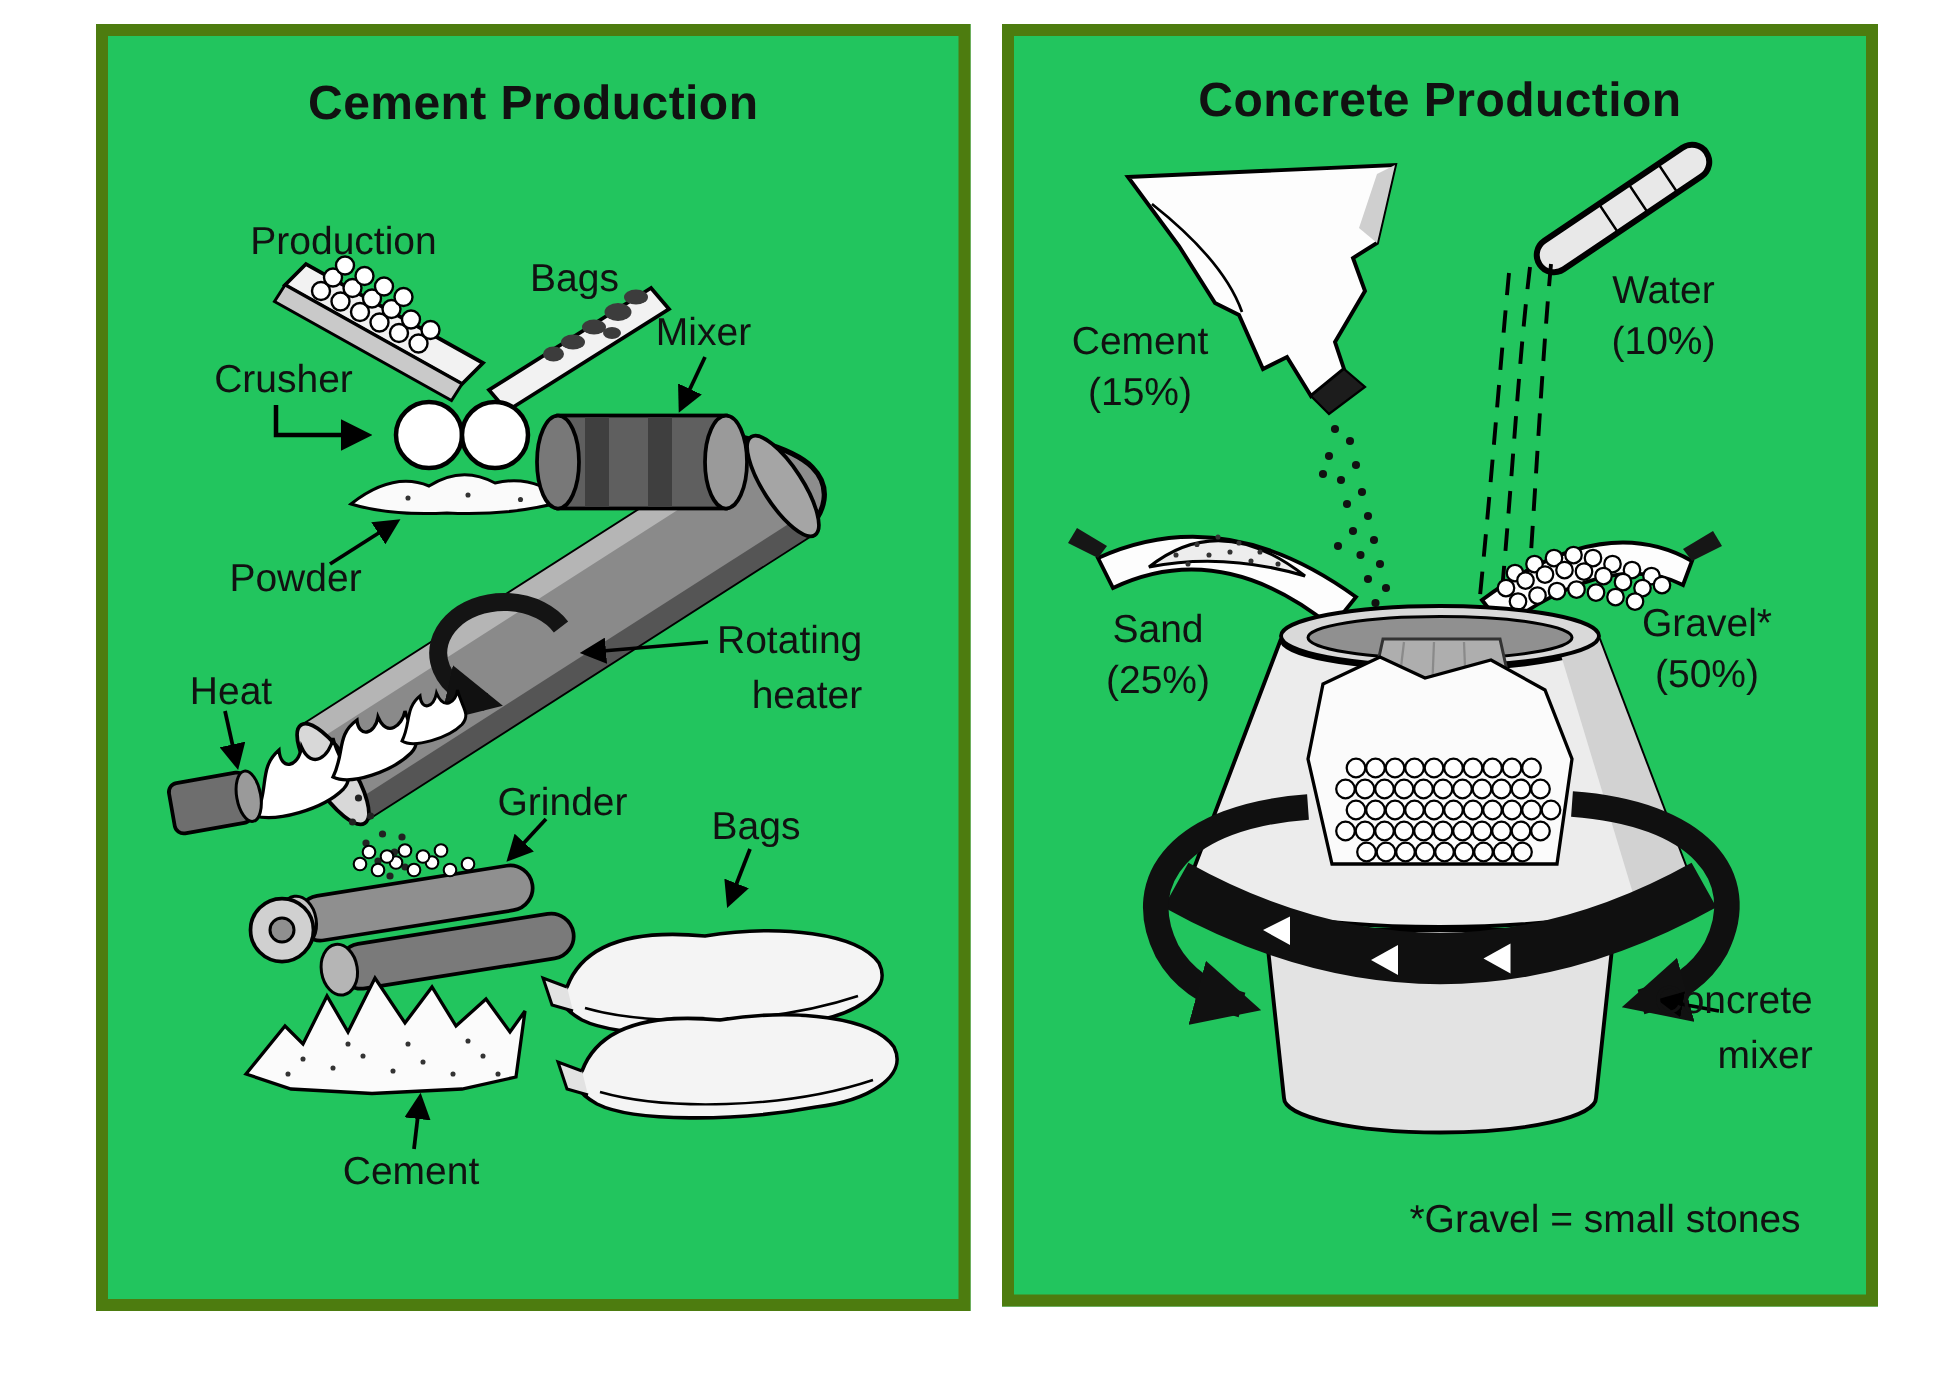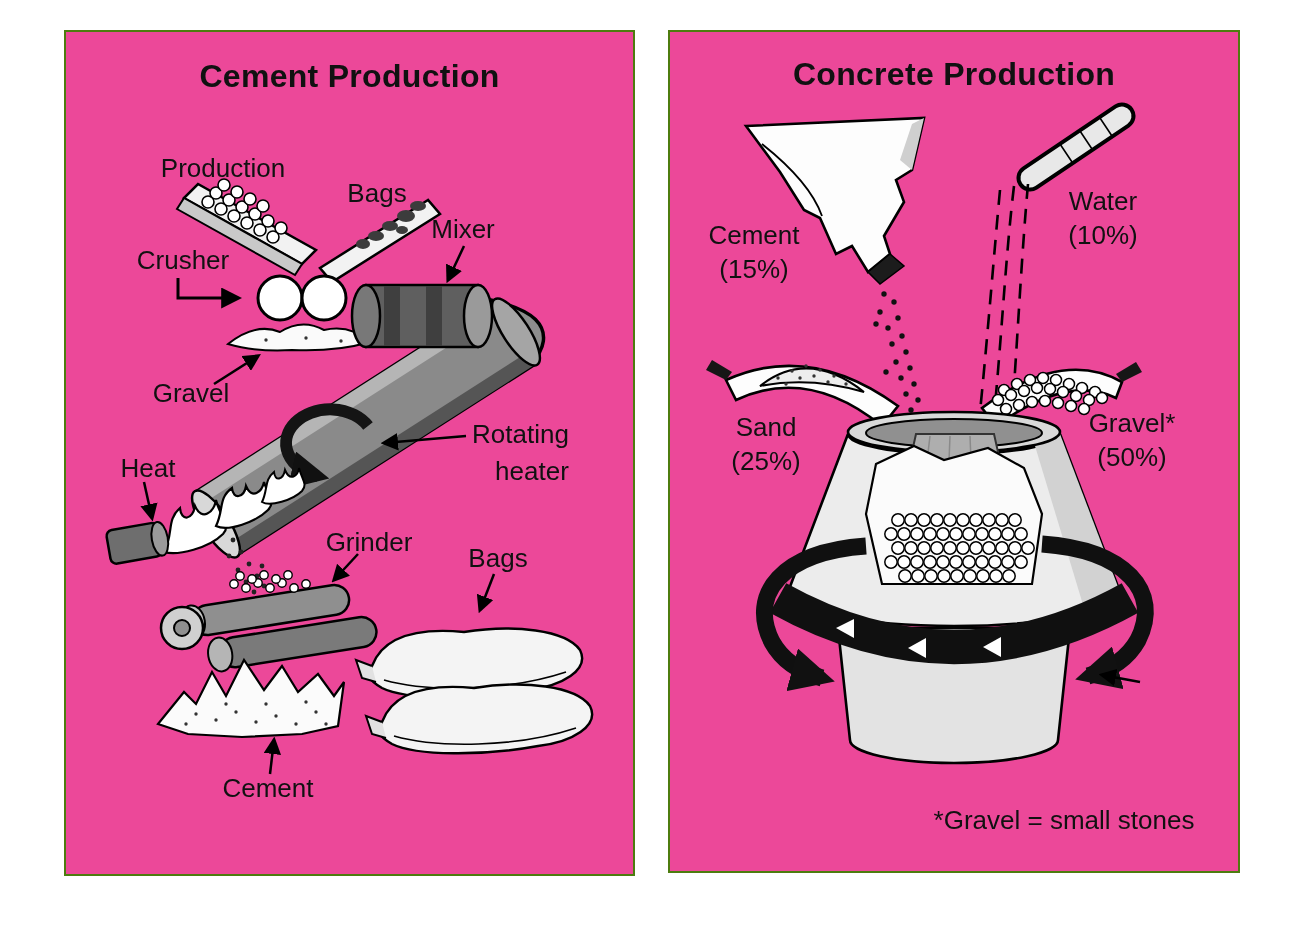--- a/index.html
+++ b/index.html
@@ -1,21 +1,21 @@
 <!DOCTYPE html>
 <html><head>
 <meta charset="utf-8">
 <style>
   html,body{margin:0;padding:0;}
   body{
     width:1300px;height:928px;position:relative;background:#ffffff;
     font-family:"Liberation Sans",sans-serif;color:#111;overflow:hidden;
   }
   .panel{
-    position:absolute;top:30px;background:#ec4899;border:2px solid #4d7c0f;
+    position:absolute;top:16px;background:#22c55e;border:8px solid #4d7c0f;
   }
   .panel.left{left:64px;width:567px;height:842px;}
   .panel.right{left:668px;width:568px;height:839px;}
   .panel svg{position:absolute;left:0;top:0;width:100%;height:100%;}
   .panel-title{
     position:absolute;left:0;right:0;text-align:center;
     font-weight:bold;font-size:32px;letter-spacing:.3px;white-space:nowrap;
   }
   .lbl{
     position:absolute;font-size:26px;line-height:34px;white-space:nowrap;
@@ -195,21 +195,21 @@
     </g>
     <path d="M204,742 L208,708" stroke="#000" stroke-width="2.5" fill="none" marker-end="url(#ah1)"></path>
   </svg>
 
   <div class="panel-title" style="top:26px">Cement Production</div>
 
   <div class="lbl" style="left:157px;top:119px">Production</div>
   <div class="lbl" style="left:311px;top:144px">Bags</div>
   <div class="lbl" style="left:117px;top:211px">Crusher</div>
   <div class="lbl" style="left:397px;top:180px">Mixer</div>
-  <div class="lbl" style="left:125px;top:344px">Gravel</div>
+  <div class="lbl" style="left:125px;top:344px">Powder</div>
   <div class="lbl la" style="left:406px;top:384px;line-height:37px">
     <span class="line">Rotating</span>
     <span class="line">heater</span>
   </div>
   <div class="lbl" style="left:82px;top:419px">Heat</div>
   <div class="lbl" style="left:303px;top:493px">Grinder</div>
   <div class="lbl" style="left:432px;top:509px">Bags</div>
   <div class="lbl" style="left:202px;top:739px">Cement</div>
 </div>
 
@@ -414,14 +414,18 @@
     <span class="line">(10%)</span>
   </div>
   <div class="lbl" style="left:96px;top:378px">
     <span class="line">Sand</span>
     <span class="line">(25%)</span>
   </div>
   <div class="lbl" style="left:462px;top:374px">
     <span class="line">Gravel*</span>
     <span class="line">(50%)</span>
   </div>
+  <div class="lbl la" style="left:427px;top:624px;line-height:37px">
+    <span class="line">Concrete</span>
+    <span class="line">mixer</span>
+  </div>
   <div class="footnote" style="left:394px;top:773px">*Gravel = small stones</div>
 </div>
 
 </body></html>

